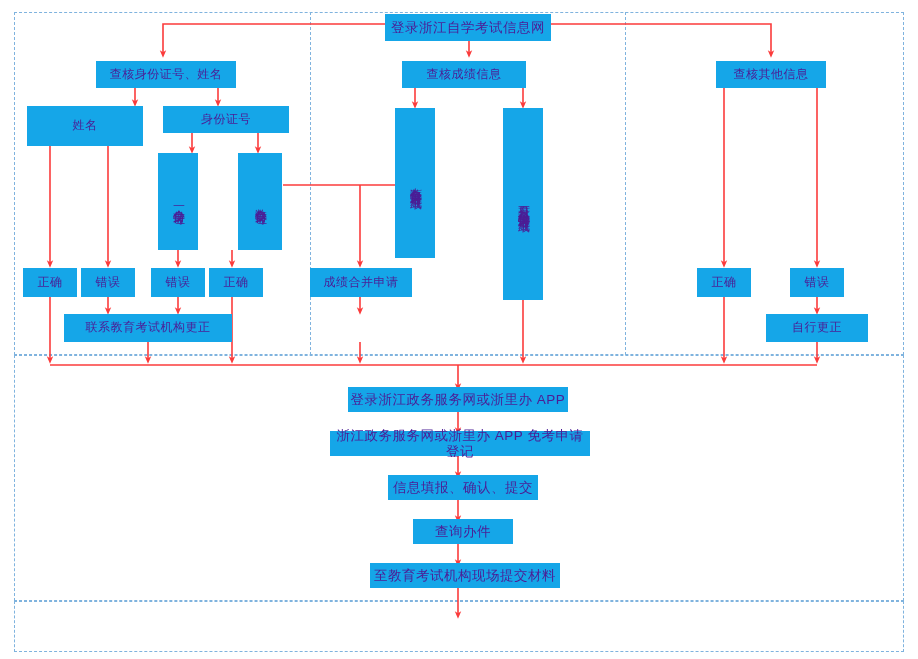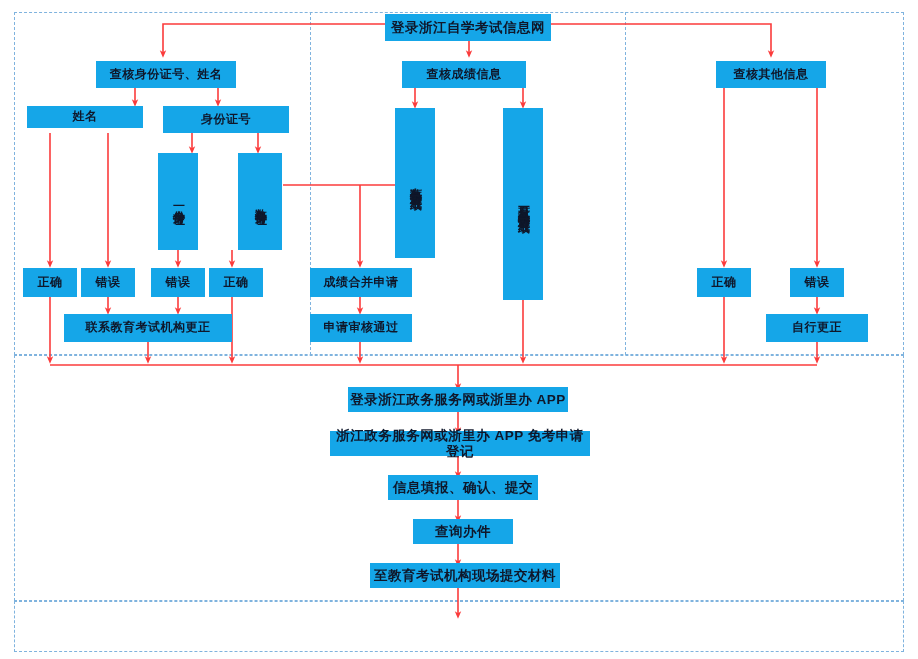--- a/index.html
+++ b/index.html
@@ -2,22 +2,22 @@
 <html><head>
 <meta charset="utf-8">
 <style>
   html,body{margin:0;padding:0;background:#ffffff;}
   body{font-family:"Liberation Sans","DejaVu Sans",sans-serif;}
   #stage{position:relative;width:918px;height:659px;background:#ffffff;overflow:hidden;}
   svg.lines{position:absolute;left:0;top:0;width:918px;height:659px;pointer-events:none;}
   .node{
     position:absolute;
     background:#15a6e8;
-    color:#0f172a;
-    font-weight:bold;
+    color:#4c1d95;
+    font-weight:normal;
     display:flex;
     align-items:center;
     justify-content:center;
     text-align:center;
     letter-spacing:0.5px;
     box-sizing:border-box;
     line-height:1.15;
   }
   .node.vert{
     writing-mode:vertical-rl;
@@ -115,21 +115,21 @@
   </svg>
 
   <div class="node f14" style="left:385px;top:14px;width:166px;height:27px;">登录浙江自学考试信息网</div>
 
   <div class="node f13" style="left:96px;top:61px;width:140px;height:27px;">查核身份证号、姓名</div>
 
   <div class="node f13" style="left:402px;top:61px;width:124px;height:27px;">查核成绩信息</div>
 
   <div class="node f13" style="left:716px;top:61px;width:110px;height:27px;">查核其他信息</div>
 
-  <div class="node f13" style="left:27px;top:106px;width:116px;height:22px;">姓名</div>
+  <div class="node f13" style="left:27px;top:106px;width:116px;height:40px;">姓名</div>
 
   <div class="node f13" style="left:163px;top:106px;width:126px;height:27px;">身份证号</div>
 
   <div class="node vert f12" style="left:158px;top:153px;width:40px;height:97px;">一个身份证号</div>
 
   <div class="node vert f12" style="left:238px;top:153px;width:44px;height:97px;">数个身份证号</div>
 
   <div class="node vert f12" style="left:395px;top:108px;width:40px;height:150px;">有数个身份证号下有成绩</div>
 
   <div class="node vert f12" style="left:503px;top:108px;width:40px;height:192px;">有且只有一个正确身份证号下有成绩</div>
@@ -143,21 +143,20 @@
   <div class="node f13" style="left:209px;top:268px;width:54px;height:29px;">正确</div>
 
   <div class="node f13" style="left:697px;top:268px;width:54px;height:29px;">正确</div>
 
   <div class="node f13" style="left:790px;top:268px;width:54px;height:29px;">错误</div>
 
   <div class="node f13" style="left:64px;top:314px;width:168px;height:28px;">联系教育考试机构更正</div>
 
   <div class="node f13" style="left:310px;top:268px;width:102px;height:29px;">成绩合并申请</div>
 
-  <div class="node f13" style="left:310px;top:314px;width:102px;height:28px;">申请审核通过</div>
 
   <div class="node f13" style="left:766px;top:314px;width:102px;height:28px;">自行更正</div>
 
   <div class="node f14" style="left:348px;top:387px;width:220px;height:25px;">登录浙江政务服务网或浙里办 APP</div>
 
   <div class="node f14" style="left:330px;top:431px;width:260px;height:25px;">浙江政务服务网或浙里办 APP 免考申请登记</div>
 
   <div class="node f14" style="left:388px;top:475px;width:150px;height:25px;">信息填报、确认、提交</div>
 
   <div class="node f14" style="left:413px;top:519px;width:100px;height:25px;">查询办件</div>

